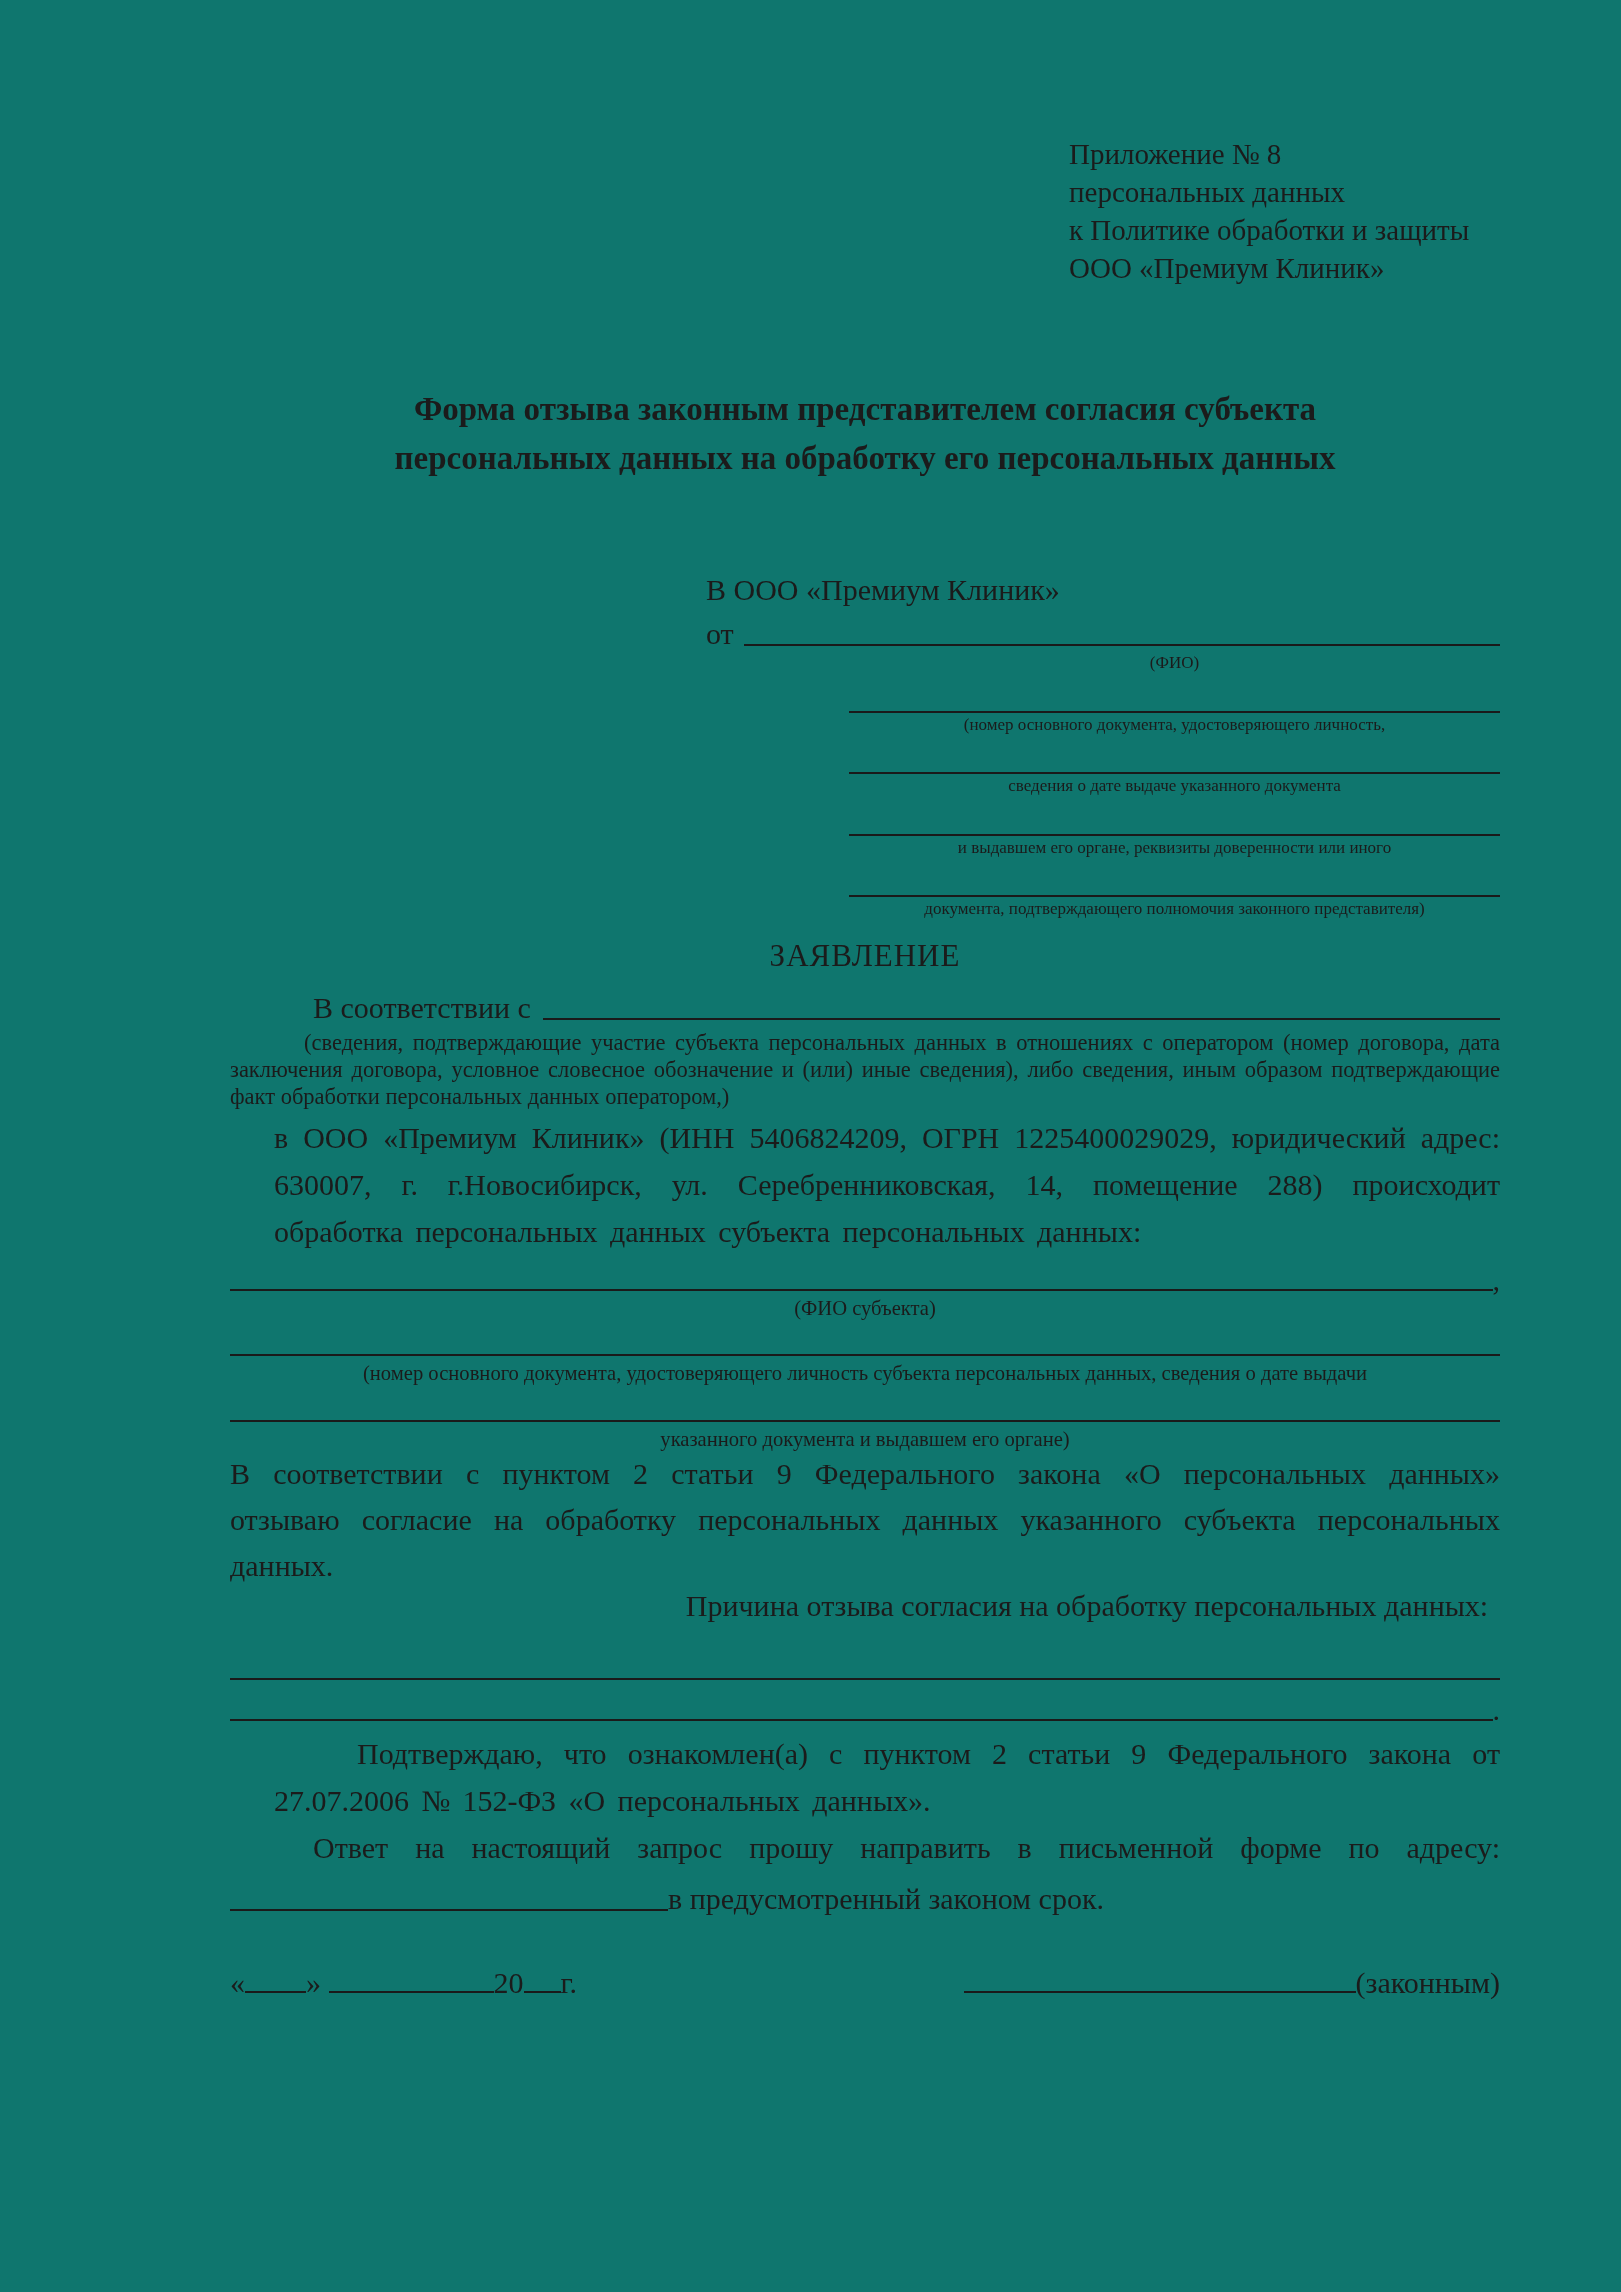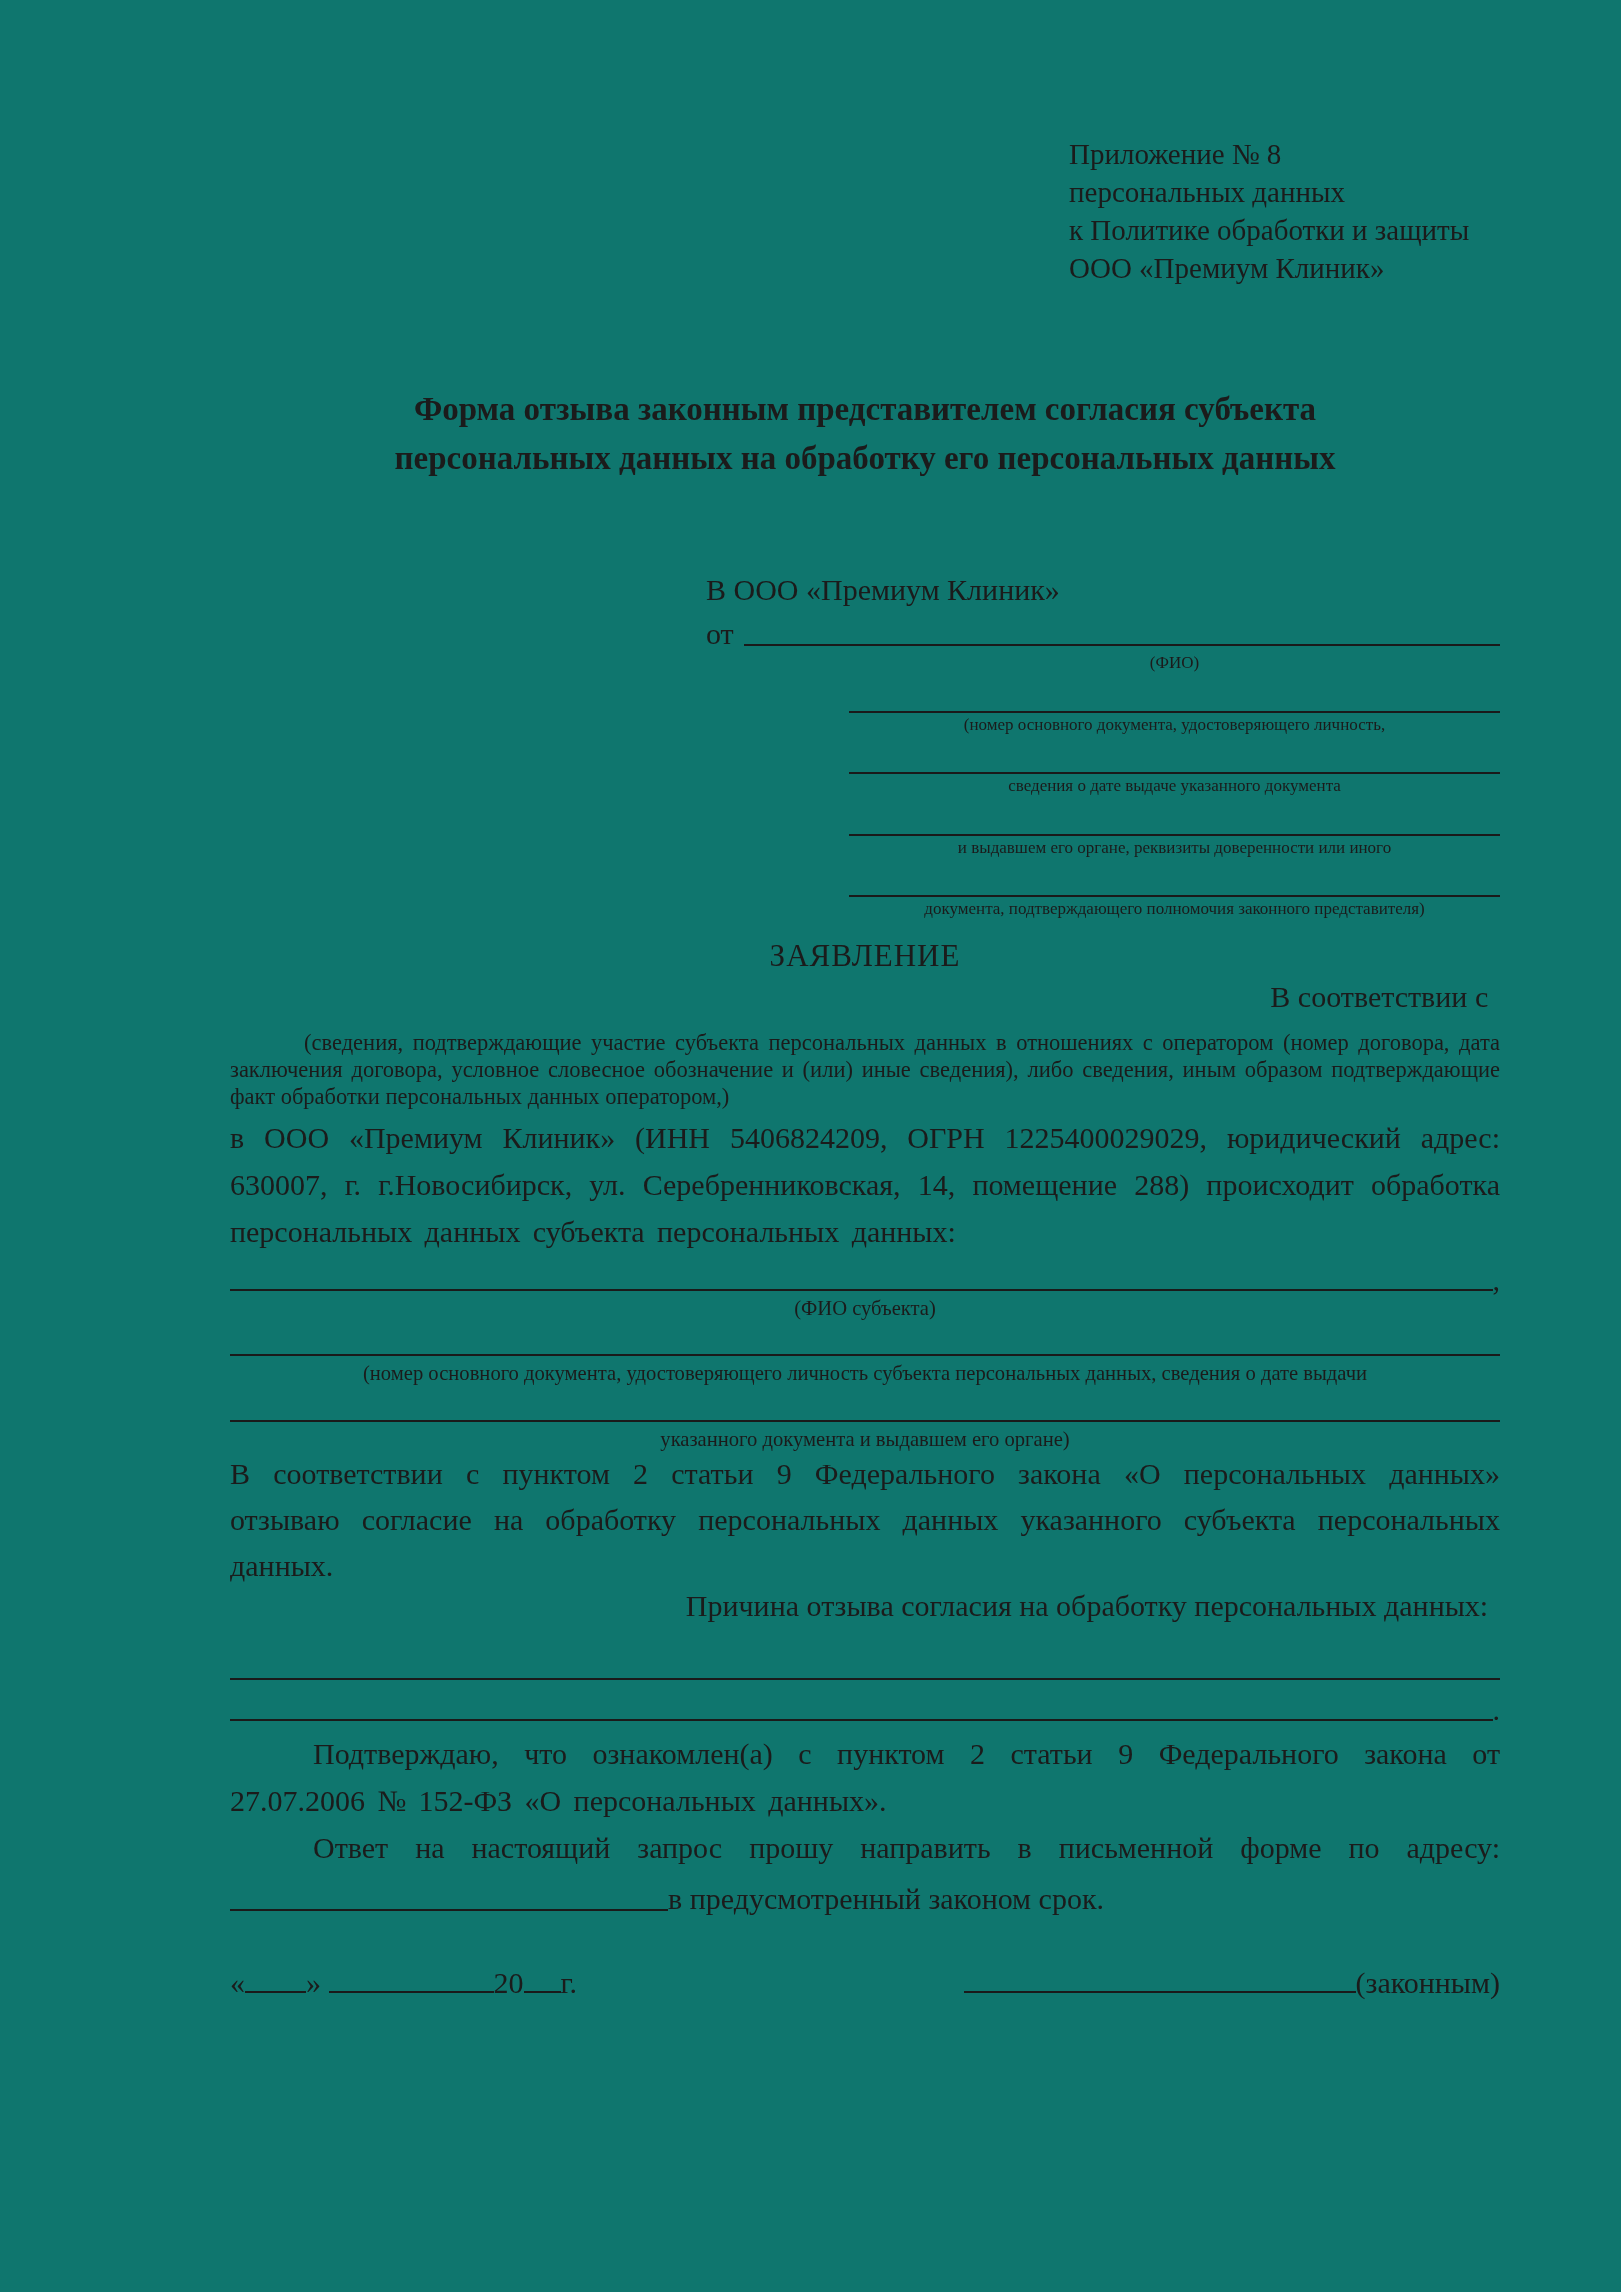--- a/index.html
+++ b/index.html
@@ -44,37 +44,37 @@
   .cap-zone { margin-left: 143px; text-align: center; font-size: 17px; line-height: 24.5px; }
   .blank-zone { margin-left: 143px; height: 37px; border-bottom: 2.9px solid #1a1a1a; }
   
   .statement-heading {
     margin-top: 13.7px;
     text-align: center;
     font-size: 31px;
     line-height: 41px;
     letter-spacing: 1px;
   }
-  .intro-row { display: flex; align-items: flex-end; height: 45px; font-size: 30px; margin-top: 3.9px; flex-direction: column; }
+  .intro-row { display: flex; align-items: flex-end; height: 45px; font-size: 30px; margin-top: 3.9px; }
   .intro-row .label { white-space: nowrap; padding-left: 83px; padding-right: 11.8px; }
   .note {
     margin-top: 3.9px;
     font-size: 22.5px;
     line-height: 27px;
     text-align: justify;
     text-indent: 74px;
   }
   .para {
     font-size: 30px;
     line-height: 47px;
     text-align: justify;
     word-spacing: 4.9px;
     margin: 0;
   }
-  .para.tight { margin-top: 3.9px; }
+  .para.tight { margin-top: 3.9px; margin-left: 44px; }
   .para.indent { text-indent: 83px; font-family: Liberation Serif, serif; }
   .para.just-last { text-align-last: justify; }
   .line-row { display: flex; align-items: flex-end; height: 41px; font-size: 30px; }
   .line-row .tail { white-space: nowrap; line-height: 33px; }
   .cap-center { text-align: center; font-size: 20.6px; line-height: 24.5px; }
   .withdrawal { line-height: 46px; margin-top: 0; }
   .reason-row { display: flex; align-items: flex-end; height: 45px; font-size: 30px; flex-direction: column; }
   .reason-row .label { white-space: nowrap; padding-left: 83px; padding-right: 11.8px; }
   .blank-full { margin-top: 9.8px; }
   .response-line { display: flex; align-items: flex-end; height: 45px; font-size: 30px; }

